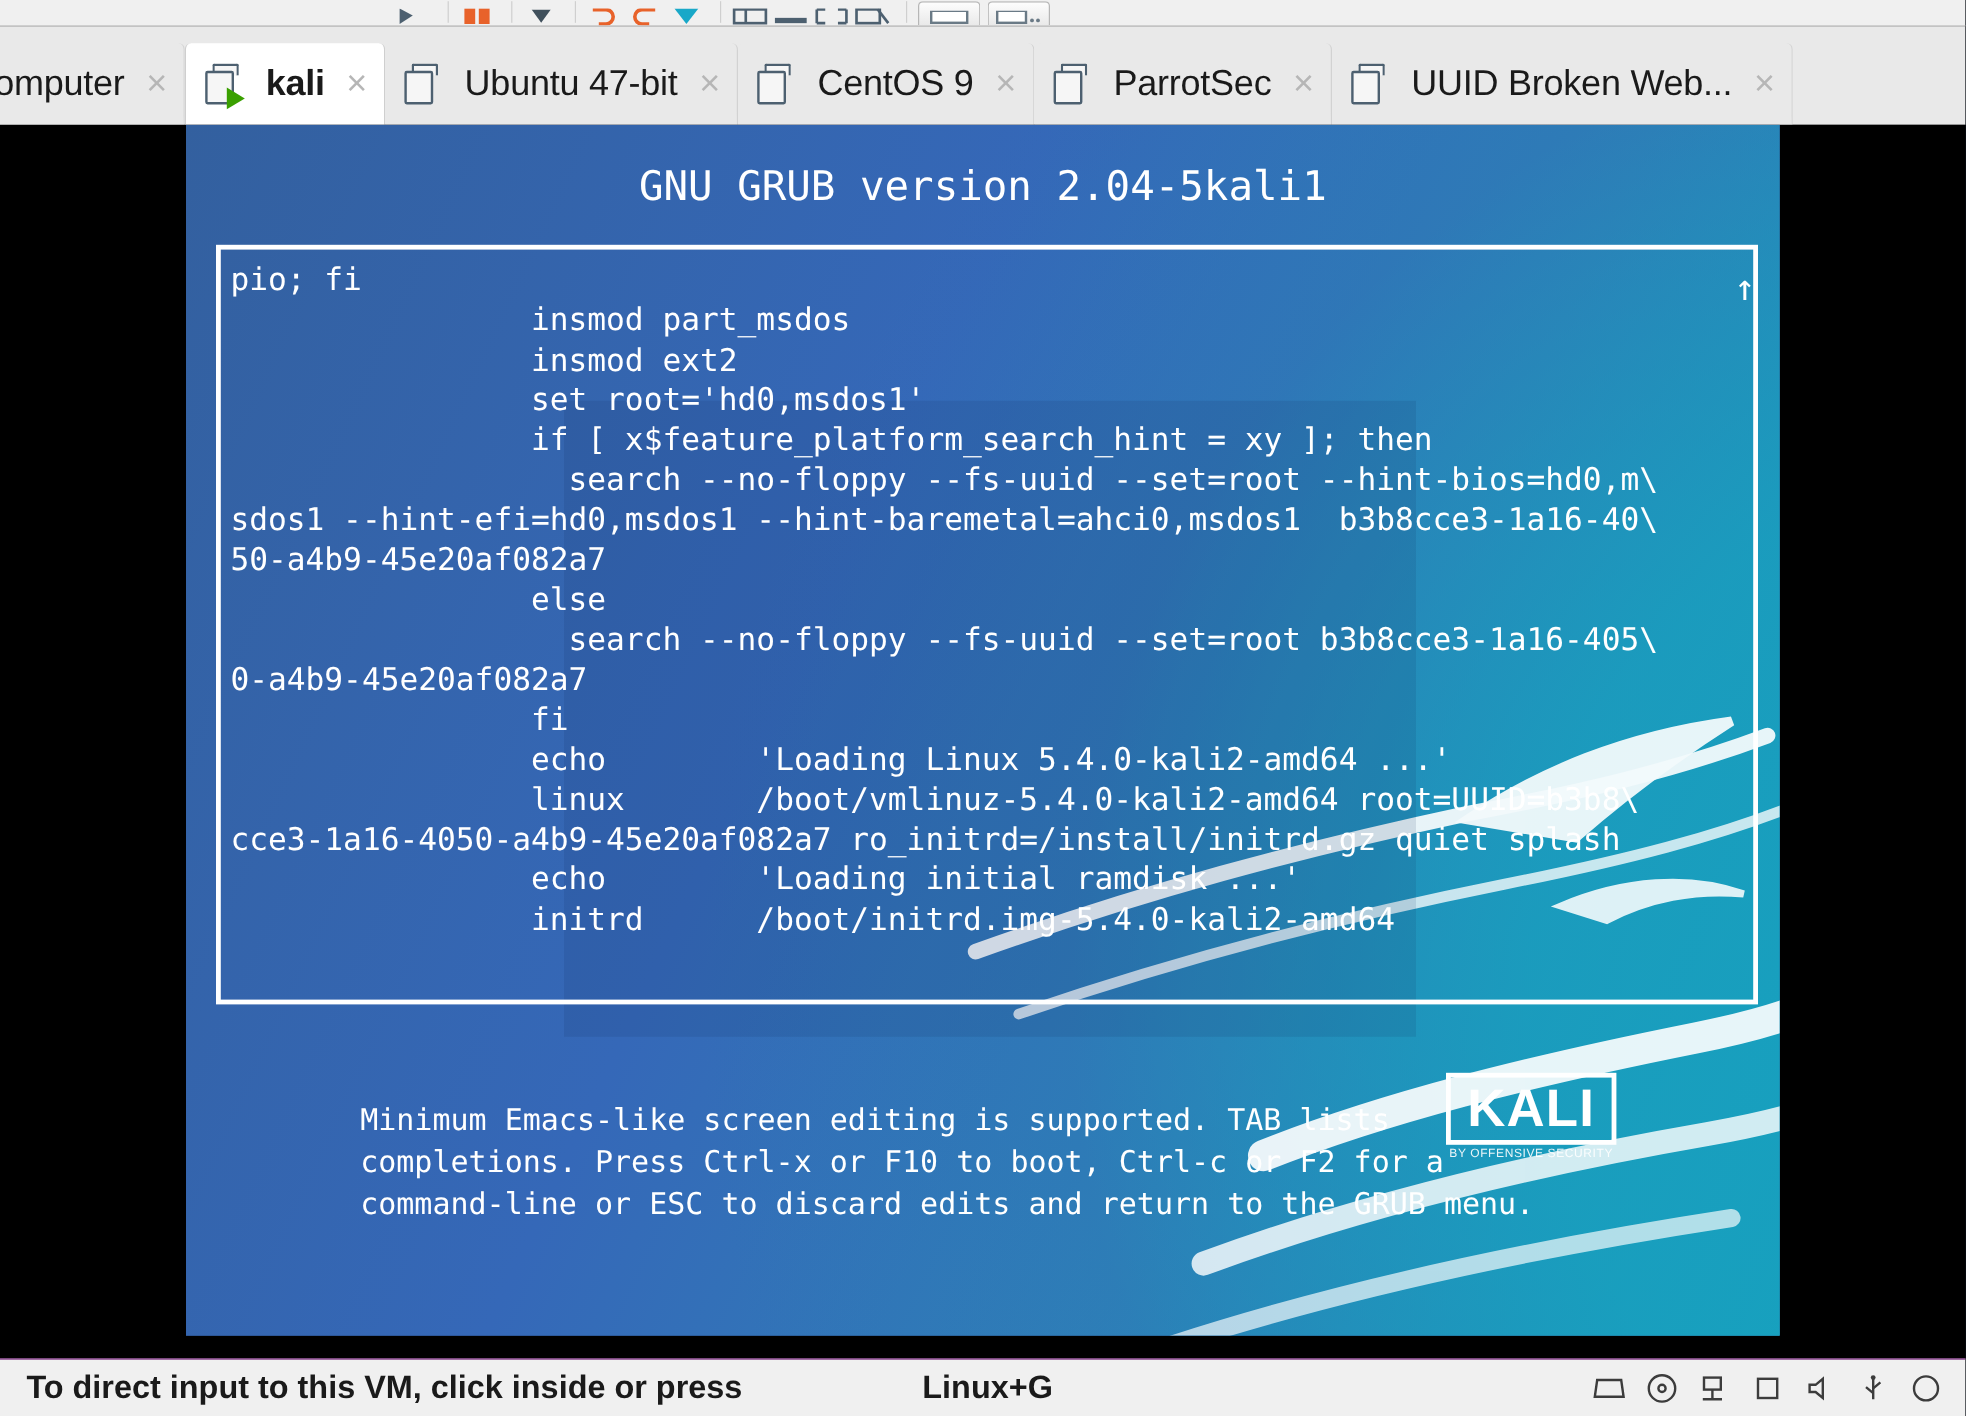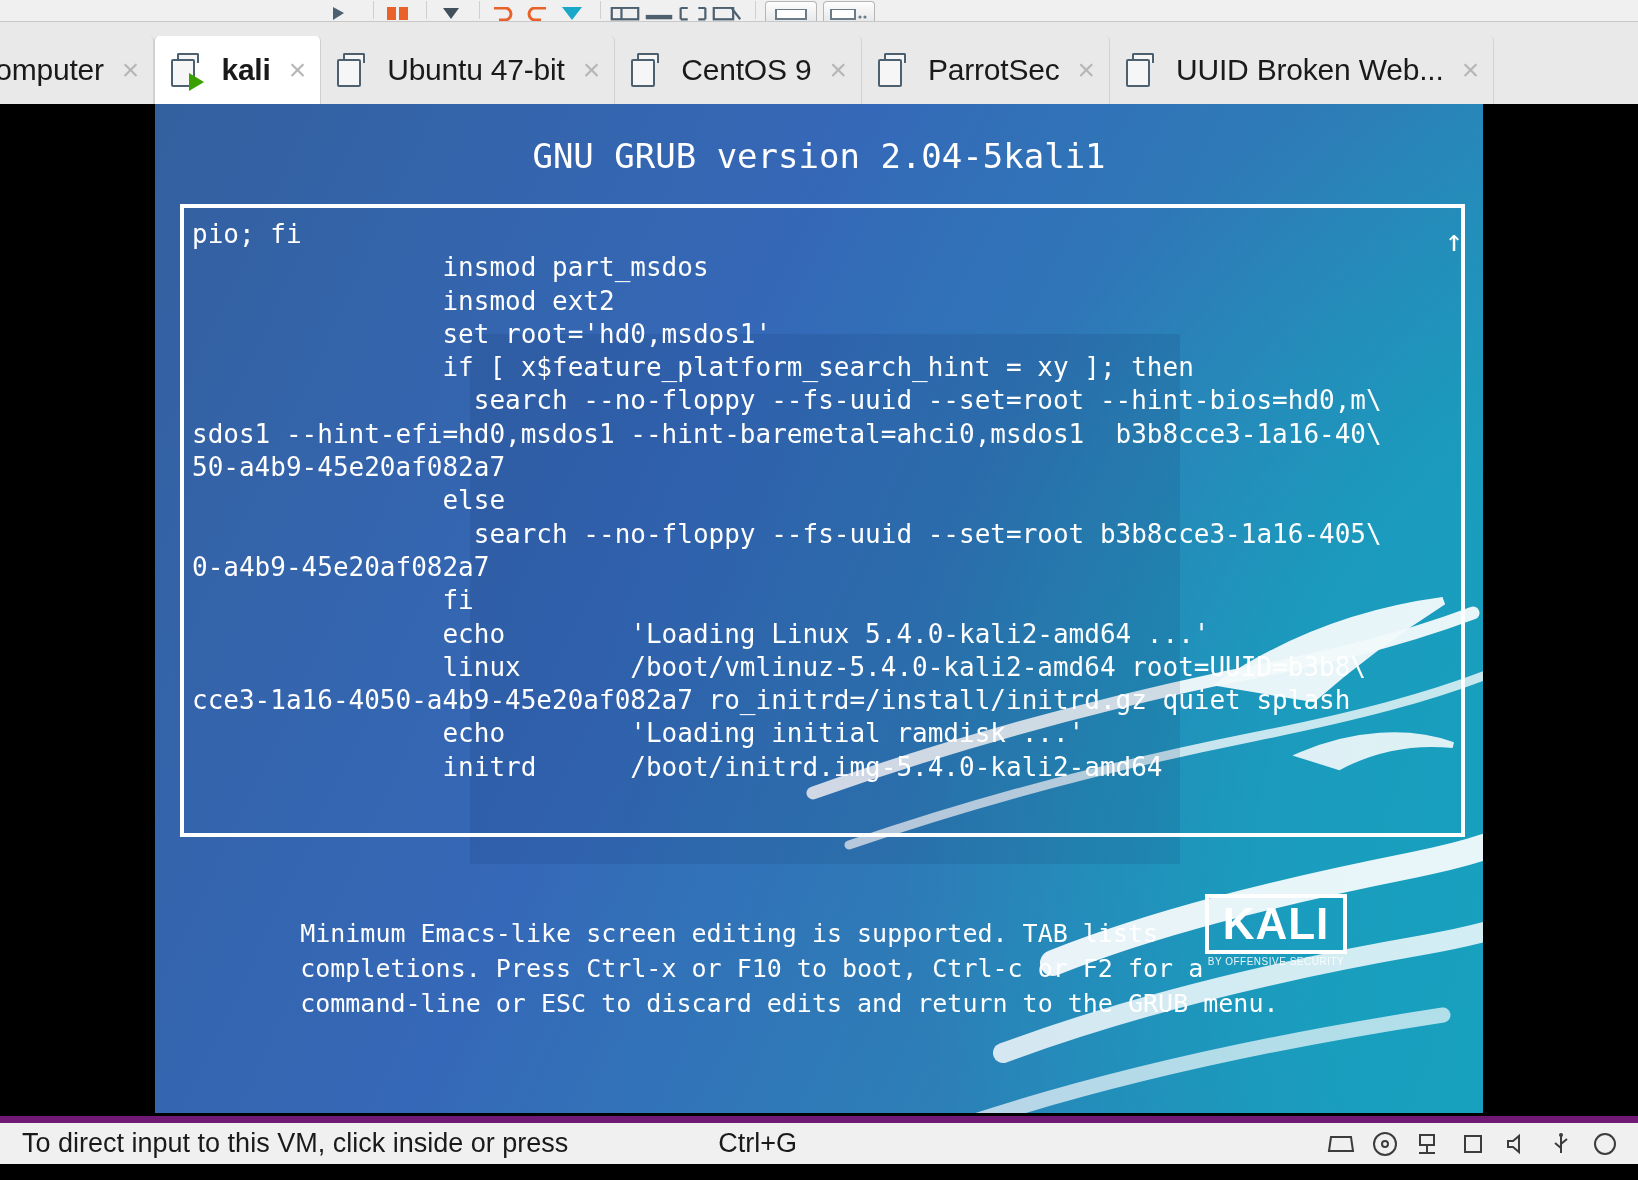--- a/index.html
+++ b/index.html
@@ -178,26 +178,27 @@
     color: #ffffff;
     font-family: "DejaVu Sans Mono", monospace;
     font-size: 25px;
     line-height: 35px;
     white-space: pre;
     margin-top: 12px;
   }
 
   
   .statusbar {
-    position: absolute; left: 0; bottom: 16px;
+    position: absolute; left: 0; bottom: 0;
     width: 1638px; height: 48px;
     background: #f0f0f0;
-    border-top: 7px solid #701a75;
+    border-top: 1px solid #701a75;
     display: flex; align-items: center;
     overflow: hidden;
+    font-weight: bold;
   }
   .status-text {
     font-size: 27px; color: #1a1a1a;
     font-family: "Liberation Sans", sans-serif;
     margin-left: 22px; white-space: nowrap;
   }
   .status-key {
     font-size: 27px; color: #1a1a1a;
     font-family: "Liberation Sans", sans-serif;
     margin-left: 150px; white-space: nowrap;
@@ -389,21 +390,21 @@
       </div>
 
       <div class="helptext">   Minimum Emacs-like screen editing is supported. TAB lists
    completions. Press Ctrl-x or F10 to boot, Ctrl-c or F2 for a
    command-line or ESC to discard edits and return to the GRUB menu.</div>
     </div>
   </div>
 
   <div class="statusbar">
     <span class="status-text">To direct input to this VM, click inside or press</span>
-    <span class="status-key">Ctrl+G</span>
+    <span class="status-key">Linux+G</span>
     <span class="status-icons">
       <span class="st-ico">
         <svg width="28" height="22" viewBox="0 0 28 22">
             <path d="M4 4 h20 l2 14 h-24 z" fill="none" stroke="#3c3c3c" stroke-width="2"></path>
           </svg>
       </span>
       <span class="st-ico">
         <svg width="26" height="26" viewBox="0 0 26 26">
             <circle cx="13" cy="13" r="11" fill="none" stroke="#3c3c3c" stroke-width="2"></circle>
             <circle cx="13" cy="13" r="3" fill="none" stroke="#3c3c3c" stroke-width="2"></circle>

